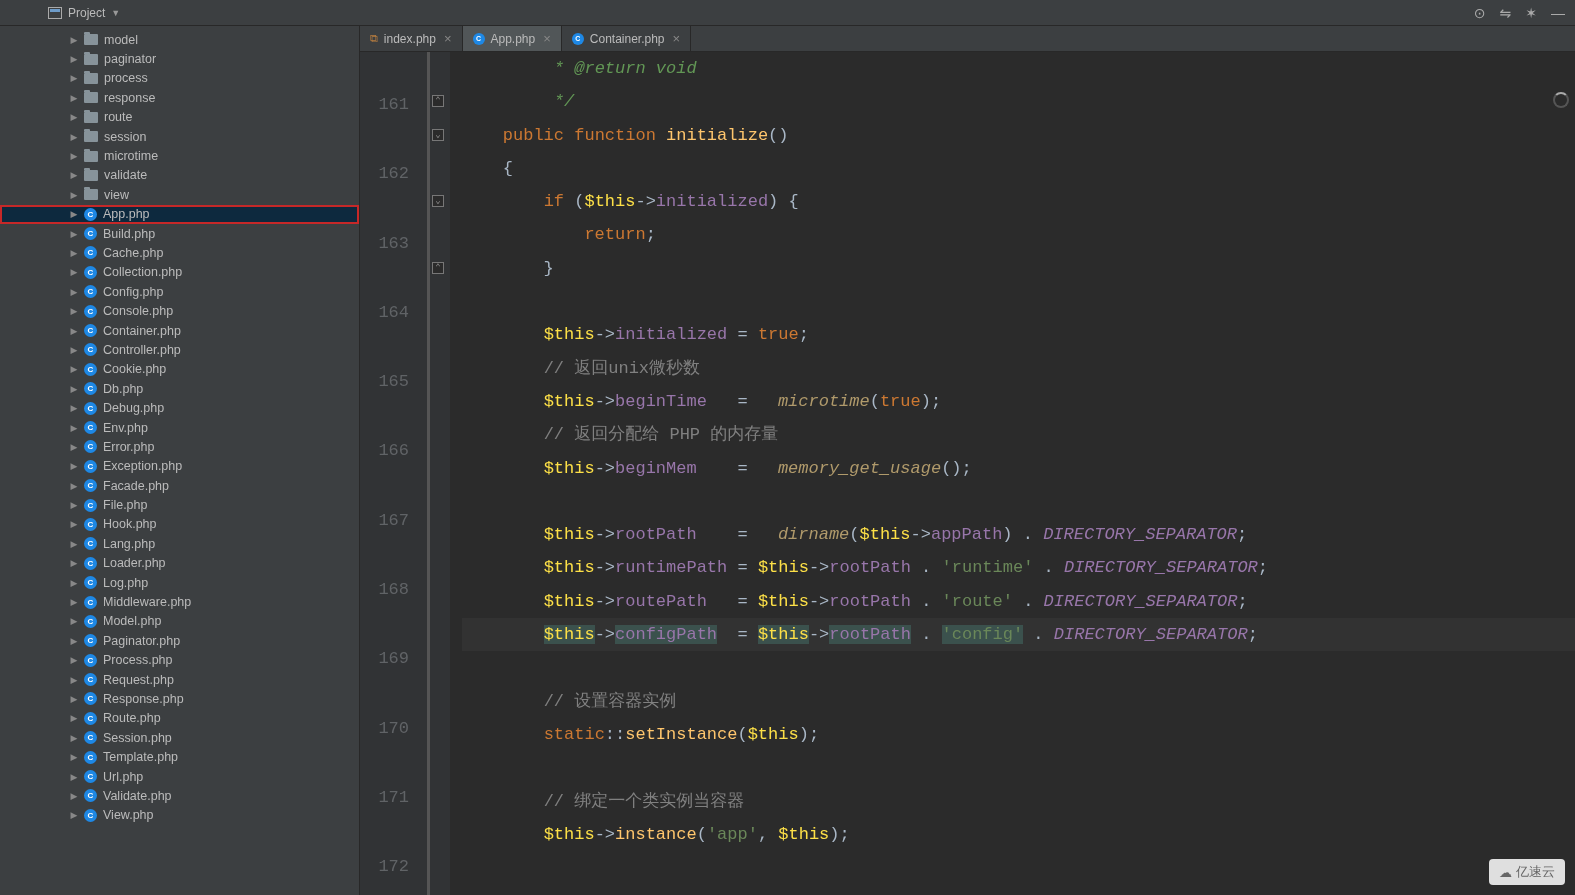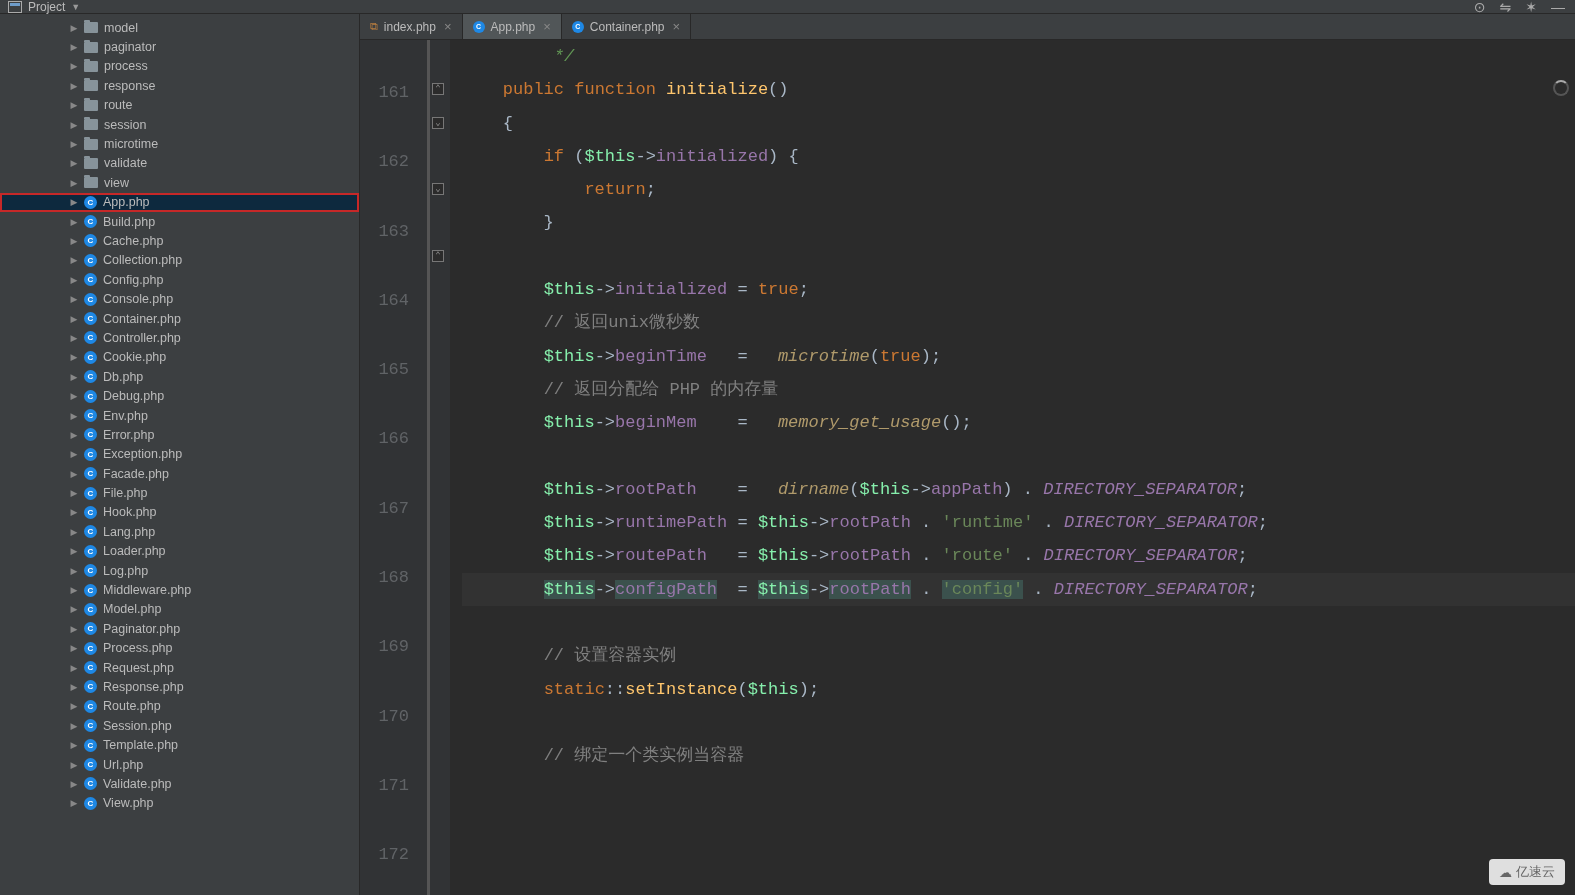--- a/index.html
+++ b/index.html
@@ -1,18 +1,18 @@
 <!DOCTYPE html>
 <html><head>
 <meta charset="utf-8">
 <style>
 * { margin: 0; padding: 0; box-sizing: border-box; }
 body { font-family: "Segoe UI", Arial, sans-serif; background: #2b2b2b; color: #bbb; font-size: 13px; overflow: hidden; width: 1575px; height: 895px; }
 .ide { display: flex; flex-direction: column; height: 895px; }
-.topbar { display: flex; align-items: center; height: 14px; background: #3c3f41; border-bottom: 1px solid #282828; }
+.topbar { display: flex; align-items: center; height: 26px; background: #3c3f41; border-bottom: 1px solid #282828; padding-left: 40px; }
 .topbar-left { display: flex; align-items: center; gap: 6px; padding-left: 8px; }
 .proj-icon { width: 14px; height: 12px; border: 1px solid #aaa; position: relative; }
 .proj-icon::before { content: ""; position: absolute; left: 1px; top: 1px; right: 1px; height: 3px; background: #6e9cc9; }
 .proj-label { color: #bbb; font-size: 12px; }
 .proj-arrow { color: #999; font-size: 9px; }
 .topbar-spacer { flex: 1; }
 .topbar-icons { display: flex; gap: 14px; padding-right: 10px; }
 .tb-icon { color: #aaa; cursor: pointer; font-size: 14px; }
 .main { display: flex; flex: 1; min-height: 0; }
 .sidebar { width: 360px; background: #3c3f41; overflow-y: auto; border-right: 1px solid #282828; }
@@ -41,21 +41,21 @@
 .hl { background: #323232; }
 .code-line.hl { background: #323232; }
 .k-pub { color: #cc7832; }
 .k-fn { color: #cc7832; }
 .k-if { color: #cc7832; }
 .k-ret { color: #cc7832; }
 .k-static { color: #cc7832; }
 .k-true { color: #cc7832; }
 .fn-name { color: #ffc66d; }
 .fn-call { color: #b09a6b; font-style: italic; margin-left: 20px; }
-.var { color: #86efac; }
+.var { color: #fde047; }
 .prop { color: #9876aa; }
 .cmt { color: #808080; }
 .doc { color: #629755; font-style: italic; }
 .str { color: #6a8759; }
 .const { color: #9876aa; font-style: italic; }
 .op { color: #a9b7c6; }
 .pn { color: #a9b7c6; }
 .mark { background: #3b514d; }
 .watermark { position: absolute; right: 10px; bottom: 10px; background: rgba(255,255,255,0.85); padding: 4px 10px; border-radius: 4px; font-size: 13px; color: #666; display: flex; align-items: center; gap: 4px; }
 .spin { position: absolute; right: 6px; top: 40px; width: 16px; height: 16px; border: 2px solid #555; border-top-color: #aaa; border-radius: 50%; }
@@ -377,20 +377,21 @@
             <div class="gutter-line">184</div>
           </div>
         <div class="fold-col" id="foldcol">
             <div class="fold" style="top: 43.3px;">⌃</div>
             <div class="fold" style="top: 76.6px;">⌄</div>
             <div class="fold" style="top: 143.2px;">⌄</div>
             <div class="fold" style="top: 209.8px;">⌃</div>
           </div>
         <div class="code-body" id="codebody">
           <div class="spin"></div>
+        <div class="code-line"><span>        </span><span class="doc"> * @return void</span></div>
             <div class="code-line"><span>        </span><span class="doc"> */</span></div>
             <div class="code-line"><span>    </span><span class="k-pub">public</span><span> </span><span class="k-fn">function</span><span> </span><span class="fn-name">initialize</span><span class="pn">()</span></div>
             <div class="code-line"><span class="pn">    {</span></div>
             <div class="code-line"><span>        </span><span class="k-if">if</span><span class="pn"> (</span><span class="var">$this</span><span class="op">-&gt;</span><span class="prop">initialized</span><span class="pn">) {</span></div>
             <div class="code-line"><span>            </span><span class="k-ret">return</span><span class="pn">;</span></div>
             <div class="code-line"><span class="pn">        }</span></div>
             <div class="code-line"><span></span></div>
             <div class="code-line"><span>        </span><span class="var">$this</span><span class="op">-&gt;</span><span class="prop">initialized</span><span class="op"> = </span><span class="k-true">true</span><span class="pn">;</span></div>
             <div class="code-line"><span>        </span><span class="cmt">// 返回unix微秒数</span></div>
             <div class="code-line"><span>        </span><span class="var">$this</span><span class="op">-&gt;</span><span class="prop">beginTime</span><span class="op">   = </span><span class="fn-call">microtime</span><span class="pn">(</span><span class="k-true">true</span><span class="pn">);</span></div>
@@ -399,20 +400,21 @@
             <div class="code-line"><span></span></div>
             <div class="code-line"><span>        </span><span class="var">$this</span><span class="op">-&gt;</span><span class="prop">rootPath</span><span class="op">    = </span><span class="fn-call">dirname</span><span class="pn">(</span><span class="var">$this</span><span class="op">-&gt;</span><span class="prop">appPath</span><span class="pn">) . </span><span class="const">DIRECTORY_SEPARATOR</span><span class="pn">;</span></div>
             <div class="code-line"><span>        </span><span class="var">$this</span><span class="op">-&gt;</span><span class="prop">runtimePath</span><span class="op"> = </span><span class="var">$this</span><span class="op">-&gt;</span><span class="prop">rootPath</span><span class="pn"> . </span><span class="str">'runtime'</span><span class="pn"> . </span><span class="const">DIRECTORY_SEPARATOR</span><span class="pn">;</span></div>
             <div class="code-line"><span>        </span><span class="var">$this</span><span class="op">-&gt;</span><span class="prop">routePath</span><span class="op">   = </span><span class="var">$this</span><span class="op">-&gt;</span><span class="prop">rootPath</span><span class="pn"> . </span><span class="str">'route'</span><span class="pn"> . </span><span class="const">DIRECTORY_SEPARATOR</span><span class="pn">;</span></div>
             <div class="code-line hl"><span>        </span><span class="var mark">$this</span><span class="op">-&gt;</span><span class="prop mark">configPath</span><span class="op">  = </span><span class="var mark">$this</span><span class="op">-&gt;</span><span class="prop mark">rootPath</span><span class="pn"> . </span><span class="str mark">'config'</span><span class="pn"> . </span><span class="const">DIRECTORY_SEPARATOR</span><span class="pn">;</span></div>
             <div class="code-line"><span></span></div>
             <div class="code-line"><span>        </span><span class="cmt">// 设置容器实例</span></div>
             <div class="code-line"><span>        </span><span class="k-static">static</span><span class="op">::</span><span class="fn-name">setInstance</span><span class="pn">(</span><span class="var">$this</span><span class="pn">);</span></div>
             <div class="code-line"><span></span></div>
             <div class="code-line"><span>        </span><span class="cmt">// 绑定一个类实例当容器</span></div>
+            <div class="code-line"><span>        </span><span class="var">$this</span><span class="op">-&gt;</span><span class="fn-name">instance</span><span class="pn">(</span><span class="str">'app'</span><span class="pn">, </span><span class="var">$this</span><span class="pn">);</span></div>
           </div>
       </div>
     </div>
   </div>
 </div>
 
 <div class="watermark">
   <span>☁</span>
   <span>亿速云</span>
 </div>

